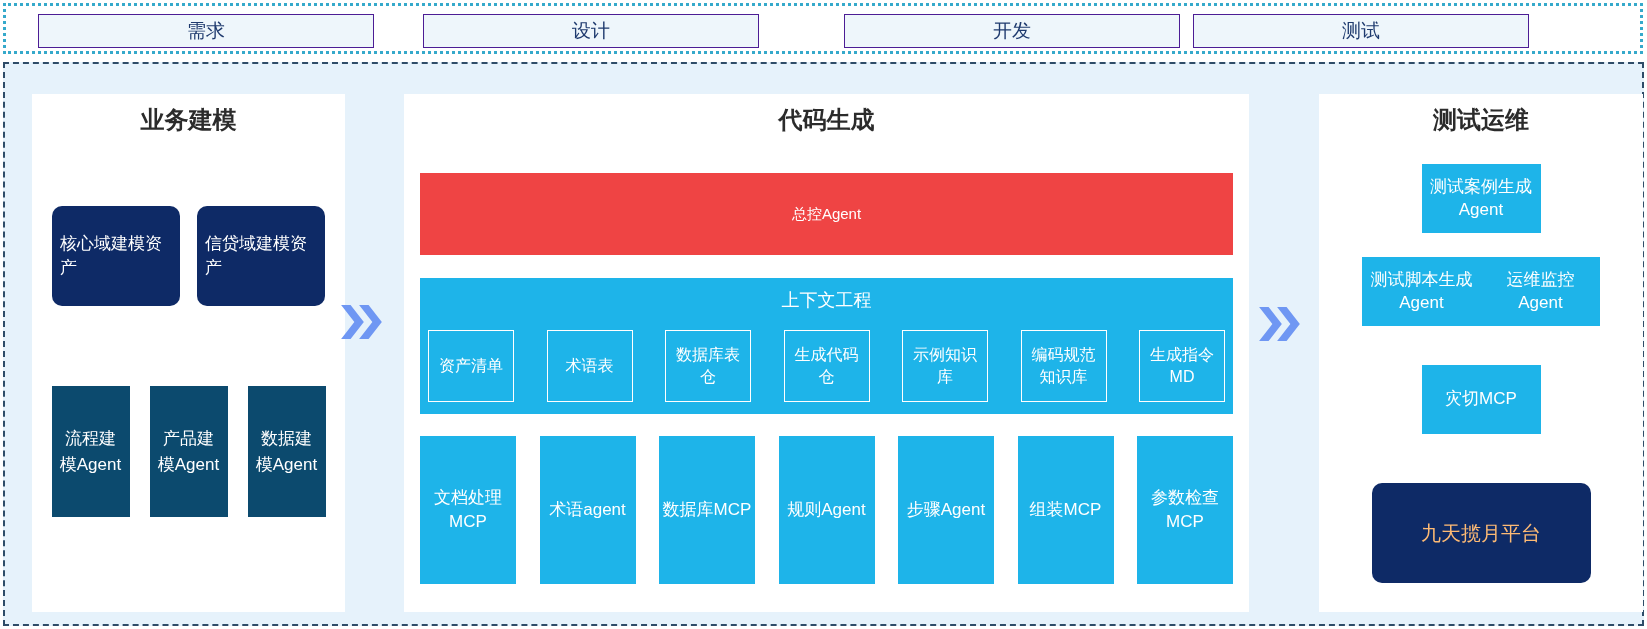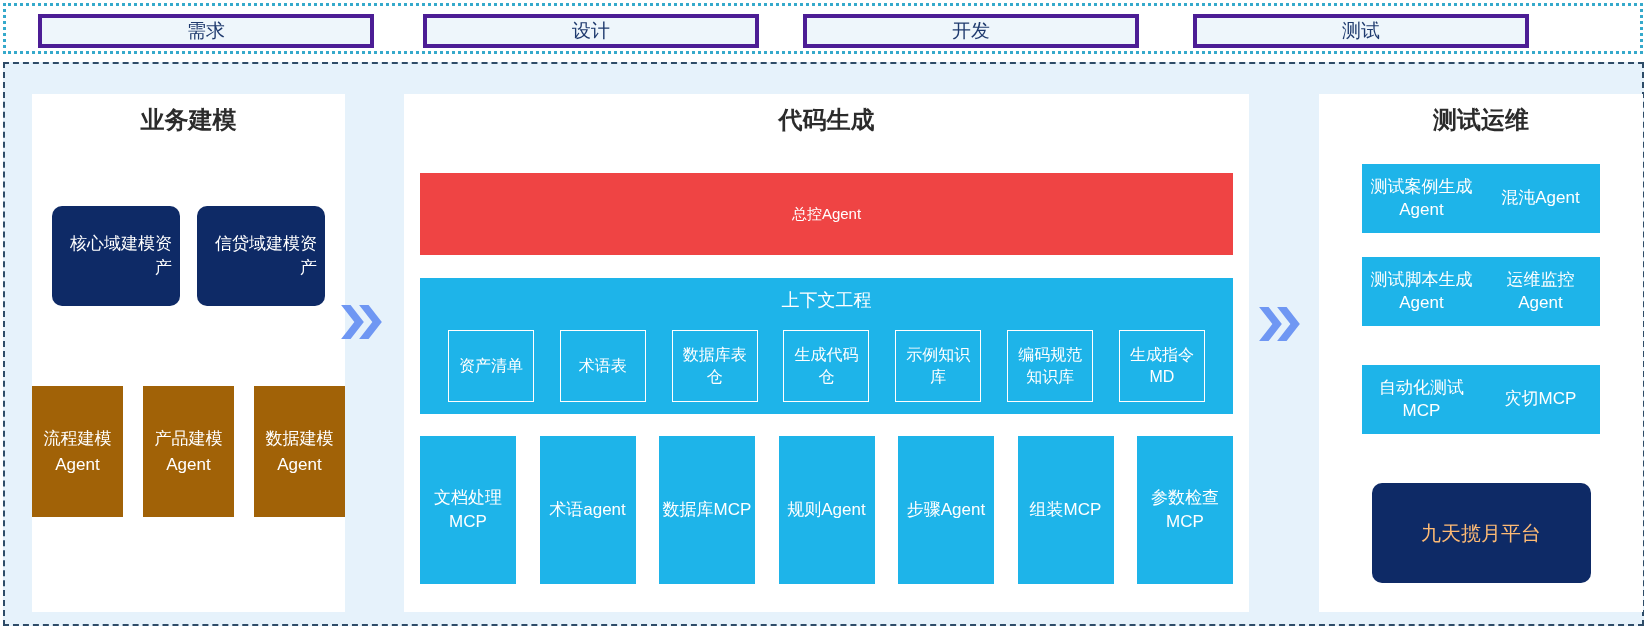--- a/index.html
+++ b/index.html
@@ -3,47 +3,47 @@
 <meta charset="utf-8">
 <style>
   * { margin:0; padding:0; box-sizing:border-box; }
   body { background:#ffffff; font-family:"Liberation Sans","DejaVu Sans",sans-serif; }
   .canvas { position:relative; width:1647px; height:629px; background:#ffffff; overflow:hidden; }
 
   
   .top-banner { position:absolute; left:3px; top:3px; width:1640px; height:51px;
     background:#ffffff; border:3px dotted #35a9cb; }
   .stage-box { position:absolute; top:8px; height:34px; width:336px;
-    background:#eef6fb; border:4px solid #4c1d95;
+    background:#eef6fb; border:1px solid #4c1d95;
     display:flex; align-items:center; justify-content:center;
     font-size:19px; color:#1e3a6e; }
 
   
   .main { position:absolute; left:3px; top:62px; width:1641px; height:564px;
     background:#e6f2fb; border:2px dashed #2e4c68; }
 
   .panel { position:absolute; background:#ffffff; }
   .panel-title { margin-top:10px; text-align:center; font-size:24px; font-weight:bold; color:#2b2b2b; }
 
   
   .panel-left { left:27px; top:30px; width:313px; height:518px; }
   .navy-row { display:flex; justify-content:center; gap:17px; margin-top:70px; }
   .navy-box { width:128px; height:100px; background:#0e2a66; border-radius:10px;
-    color:#ffffff; font-size:17px; line-height:1.4; text-align:right;
+    color:#ffffff; font-size:17px; line-height:1.4; text-align:left;
     display:flex; align-items:center; justify-content:center; padding:0 8px; }
   .cyan-row { display:flex; justify-content:center; gap:20px; margin-top:80px; }
-  .agent-box { width:91px; height:131px; background:#a16207; color:#ffffff;
+  .agent-box { width:78px; height:131px; background:#0c4a6e; color:#ffffff;
     font-size:17px; line-height:1.5; text-align:center;
     display:flex; align-items:center; justify-content:center; padding:0 6px; }
 
   
   .panel-mid { left:399px; top:30px; width:845px; height:518px; }
   .master-bar { margin:37px 16px 0; height:82px; background:#ef4444; color:#ffffff;
     font-size:15px; display:flex; align-items:center; justify-content:center; }
-  .context { margin:23px 16px 0; height:136px; background:#1eb4e9; padding:0 28px; }
+  .context { margin:23px 16px 0; height:136px; background:#1eb4e9; padding:0 8px; }
   .context-title { padding-top:10px; text-align:center; color:#ffffff; font-size:18px; }
   .context-items { display:flex; justify-content:space-between; margin-top:18px; }
   .context-item { width:86px; height:72px; border:1px solid #ffffff; color:#ffffff;
     font-size:16px; line-height:1.35; text-align:center;
     display:flex; align-items:center; justify-content:center; padding:0 4px; }
   .tools-row { display:flex; justify-content:space-between; margin:22px 16px 0; }
   .tool-box { width:96px; height:148px; background:#1eb4e9; color:#ffffff;
     font-size:17px; line-height:1.4; text-align:center;
     display:flex; align-items:center; justify-content:center; padding:0 3px; }
 
@@ -67,21 +67,21 @@
   .chevron-2 { left:1252px; top:242px; }
 </style>
 </head>
 <body>
 
 <div class="canvas">
 
   <div class="top-banner">
     <div class="stage-box" style="left:32px">需求</div>
     <div class="stage-box" style="left:417px">设计</div>
-    <div class="stage-box" style="left:797px">开发</div>
+    <div class="stage-box" style="left:838px">开发</div>
     <div class="stage-box" style="left:1187px">测试</div>
   </div>
 
   <div class="main">
 
     <div class="panel panel-left">
       <div class="panel-title">业务建模</div>
       <div class="navy-row">
         <div class="navy-box">核心域建模资产</div>
         <div class="navy-box">信贷域建模资产</div>
@@ -133,28 +133,26 @@
         <path d="M2,1 L12,1 L26,19 L12,37 L2,37 L16,19 Z" fill="#6f97f3"></path>
         <path d="M21,1 L31,1 L45,19 L31,37 L21,37 L35,19 Z" fill="#6f97f3"></path>
       </svg>
     </div>
 
     <div class="panel panel-right">
       <div class="panel-title">测试运维</div>
       <div class="r-grid">
         <div class="r-row">
           <div class="r-box">测试案例生成Agent</div>
-          <div class="r-box">混沌Agent</div>
         </div>
         <div class="r-row">
           <div class="r-box">测试脚本生成Agent</div>
           <div class="r-box">运维监控Agent</div>
         </div>
         <div class="r-row gap-lg">
-          <div class="r-box">自动化测试MCP</div>
           <div class="r-box">灾切MCP</div>
         </div>
       </div>
       <div class="platform">九天揽月平台</div>
     </div>
 
   </div>
 </div>
 
 </body></html>

